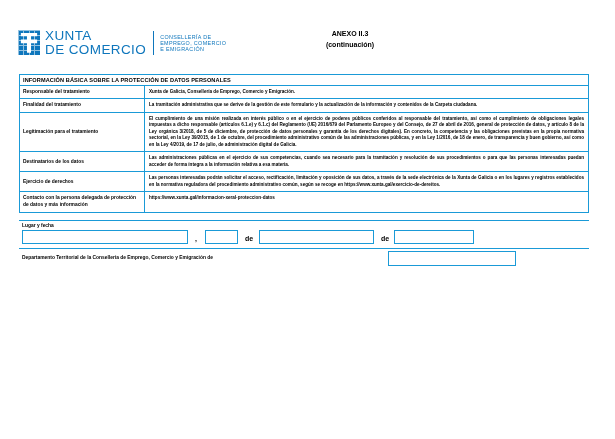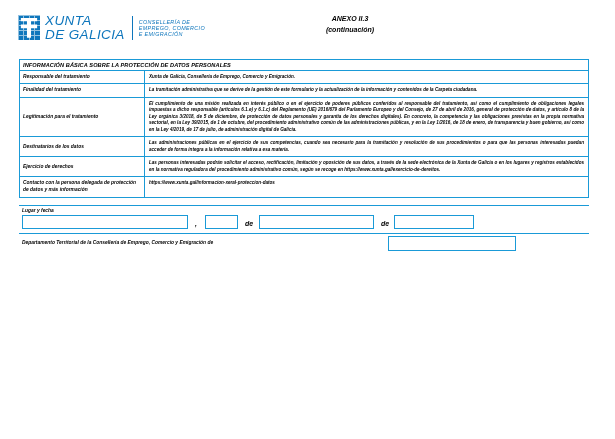--- a/index.html
+++ b/index.html
@@ -4,21 +4,21 @@
 <style>
   html,body{margin:0;padding:0;}
   body{
     width:615px;height:439px;
     background:#ffffff;
     font-family:"Liberation Sans", sans-serif;
     color:#000000;
     overflow:hidden;
     position:relative;
   }
-  .page{position:absolute;left:0;top:0;width:615px;height:330px;font-style:italic;}
+  .page{position:absolute;left:0;top:15px;width:615px;height:330px;}
 
   
   .header{position:absolute;left:0;top:14px;width:615px;height:34px;}
   .logo-block{position:absolute;left:18px;top:0;display:flex;align-items:center;}
   .crest{
     width:22px;height:25px;
     background:#0e76bc;
     position:relative;
     display:block;
     margin-right:5px;
@@ -111,21 +111,21 @@
 
   <div class="header">
 
     <div class="logo-block">
       <span class="crest">
         <span class="chalice"></span>
         <span class="crest-grid"></span>
       </span>
       <span class="wordmark">
         <span class="l1">XUNTA</span>
-        <span class="l2">DE GALICIA</span>
+        <span class="l2">DE COMERCIO</span>
       </span>
       <span class="divider-v"></span>
       <span class="dept">
         <span>CONSELLERÍA DE</span>
         <span>EMPREGO, COMERCIO</span>
         <span>E EMIGRACIÓN</span>
       </span>
     </div>
 
     <div class="anexo">

